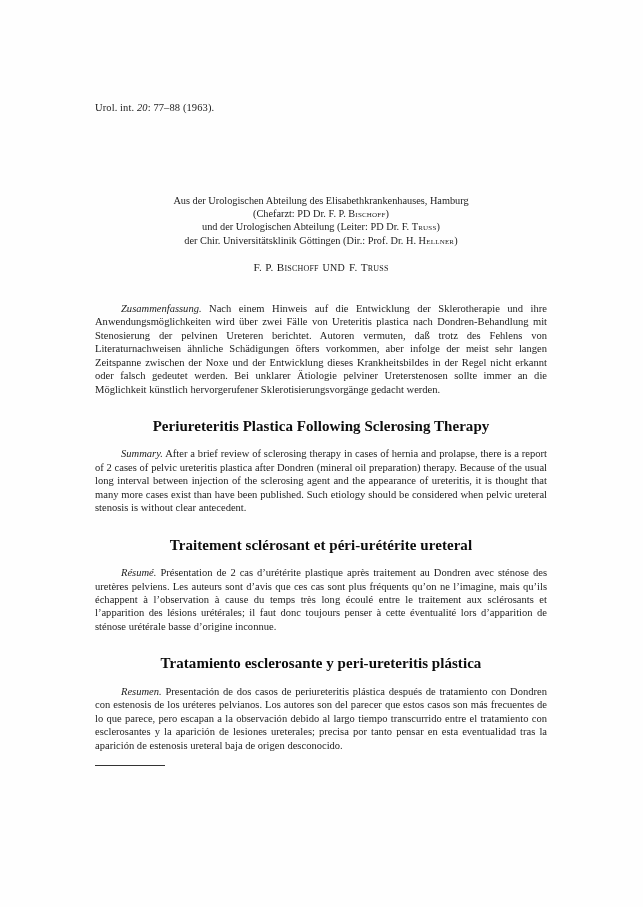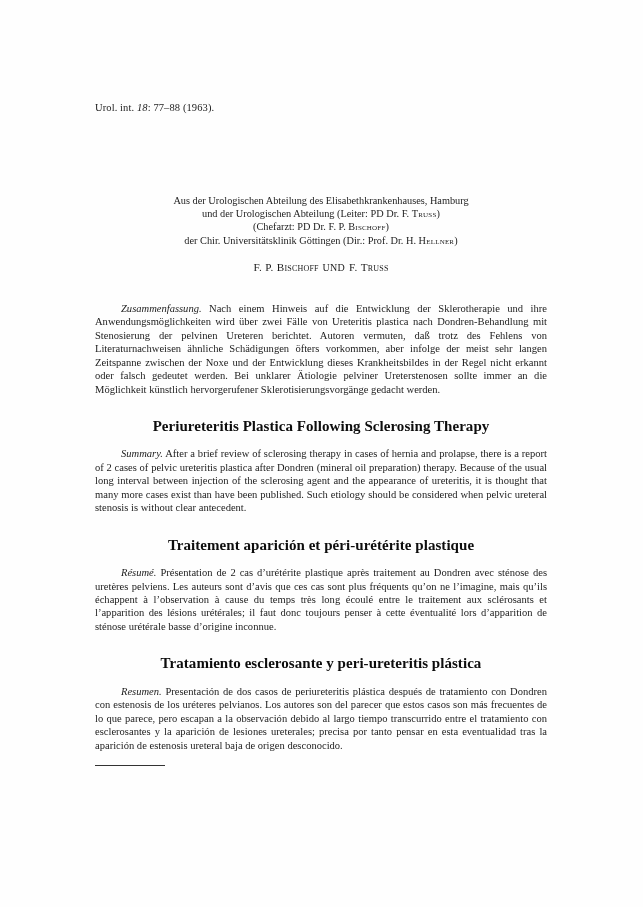--- a/index.html
+++ b/index.html
@@ -132,38 +132,38 @@
     letter-spacing: 0.2px;
   }
   .star { font-size: 9px; vertical-align: 2px; }
 </style>
 </head>
 <body>
 
 <div class="page">
   <div class="content">
 
-    <div class="citation"><span>Urol. int.</span> <span class="vol">18</span>: <span>77–88</span> <span>(1963).</span></div>
+    <div class="citation"><span>Urol. int.</span> <span class="vol">20</span>: <span>77–88</span> <span>(1963).</span></div>
 
     <div class="affiliations">
       <div class="affil-line">Aus der Urologischen Abteilung des Elisabethkrankenhauses, Hamburg</div>
+      <div class="affil-line"><span>(Chefarzt: PD Dr. F. P. </span><span class="sc">Bischoff</span><span>)</span></div>
       <div class="affil-line"><span>und der Urologischen Abteilung (Leiter: PD Dr. F. </span><span class="sc">Truss</span><span>)</span></div>
-      <div class="affil-line"><span>(Chefarzt: PD Dr. F. P. </span><span class="sc">Bischoff</span><span>)</span></div>
       <div class="affil-line"><span>der Chir. Universitätsklinik Göttingen (Dir.: Prof. Dr. H. </span><span class="sc">Hellner</span><span>)</span></div>
     </div>
 
 
     <div class="authors"><span>F. P. </span><span class="sc">Bischoff</span><span class="conj"> und </span><span>F. </span><span class="sc">Truss</span></div>
 
     <p class="abstract first"><span class="lead">Zusammenfassung.</span><span> Nach einem Hinweis auf die Entwicklung der Sklerotherapie und ihre Anwendungsmöglichkeiten wird über zwei Fälle von Ureteritis plastica nach Dondren-Behandlung mit Stenosierung der pelvinen Ureteren berichtet. Autoren vermuten, daß trotz des Fehlens von Literaturnachweisen ähnliche Schädigungen öfters vorkommen, aber infolge der meist sehr langen Zeitspanne zwischen der Noxe und der Entwicklung dieses Krankheitsbildes in der Regel nicht erkannt oder falsch gedeutet werden. Bei unklarer Ätiologie pelviner Ureterstenosen sollte immer an die Möglichkeit künstlich hervorgerufener Sklerotisierungsvorgänge gedacht werden.</span></p>
 
     <h2 class="subhead sh-en">Periureteritis Plastica Following Sclerosing Therapy</h2>
     <p class="abstract after-head"><span class="lead">Summary.</span><span> After a brief review of sclerosing therapy in cases of hernia and prolapse, there is a report of 2 cases of pelvic ureteritis plastica after Dondren (mineral oil preparation) therapy. Because of the usual long interval between injection of the sclerosing agent and the appearance of ureteritis, it is thought that many more cases exist than have been published. Such etiology should be considered when pelvic ureteral stenosis is without clear antecedent.</span></p>
 
-    <h2 class="subhead sh-fr">Traitement aparición et péri-urétérite plastique</h2>
+    <h2 class="subhead sh-fr">Traitement sclérosant et péri-urétérite ureteral</h2>
     <p class="abstract after-head"><span class="lead">Résumé.</span><span> Présentation de 2 cas d’urétérite plastique après traitement au Dondren avec sténose des uretères pelviens. Les auteurs sont d’avis que ces cas sont plus fréquents qu’on ne l’imagine, mais qu’ils échappent à l’observation à cause du temps très long écoulé entre le traitement aux sclérosants et l’apparition des lésions urétérales; il faut donc toujours penser à cette éventualité lors d’apparition de sténose urétérale basse d’origine inconnue.</span></p>
 
     <h2 class="subhead sh-es">Tratamiento esclerosante y peri-ureteritis plástica</h2>
     <p class="abstract after-head"><span class="lead">Resumen.</span><span> Presentación de dos casos de periureteritis plástica después de tratamiento con Dondren con estenosis de los uréteres pelvianos. Los autores son del parecer que estos casos son más frecuentes de lo que parece, pero escapan a la observación debido al largo tiempo transcurrido entre el tratamiento con esclerosantes y la aparición de lesiones ureterales; precisa por tanto pensar en esta eventualidad tras la aparición de estenosis ureteral baja de origen desconocido.</span></p>
 
     <div class="footnote-wrap">
       <div class="footnote-rule"></div>
     </div>
 
   </div>

